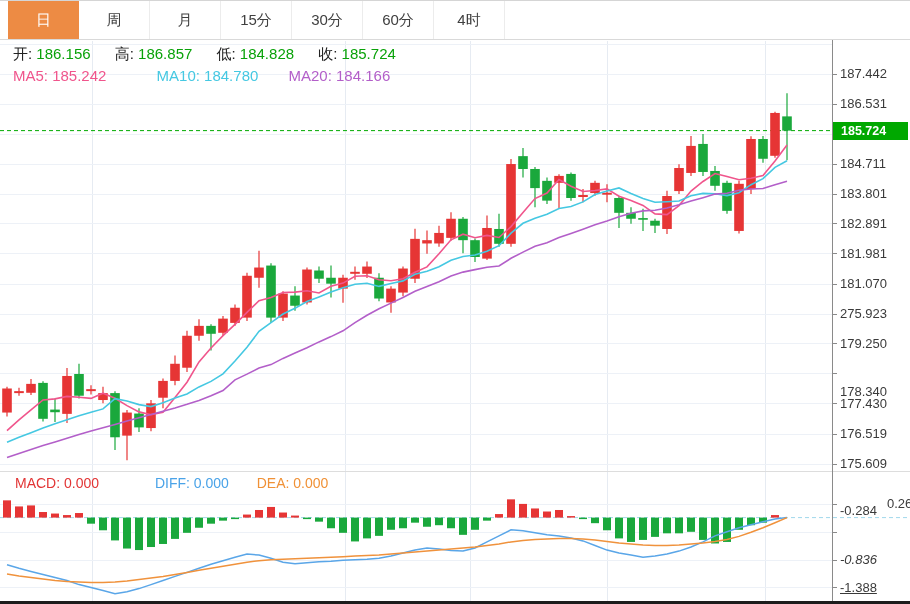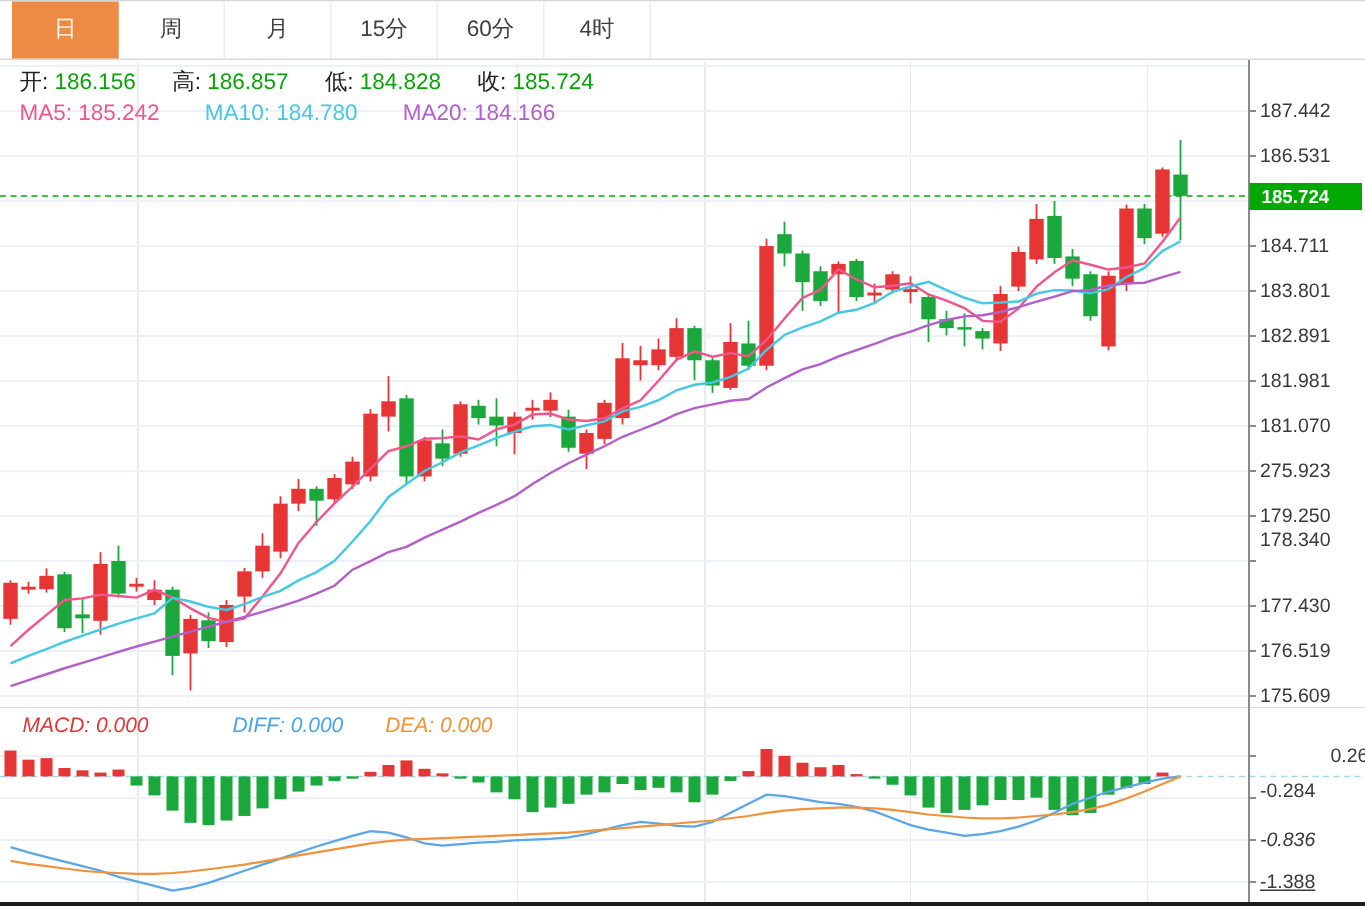--- a/index.html
+++ b/index.html
@@ -16,39 +16,40 @@
   .tab:first-child{border-left:1px solid #ececec;}
   .tab.active{background:#ed8b44;color:#fff;border-color:#ed8b44;}
   
   .row{position:absolute;z-index:4;white-space:nowrap;}
   #ohlc-row{left:13px;top:44px;font-size:15px;}
   #ohlc-row .pair{margin-right:20px;}
   #ohlc-row .lbl{color:#222;}
   #ma-row{left:13px;top:66px;font-size:15px;}
   #ma-row span{margin-right:26px;}
   #macd-row{left:15px;top:474px;font-size:14px;}
-  #macd-row span{margin-right:24px;font-style:italic;}
+  #macd-row span{margin-right:24px;}
   
   .axlab{position:absolute;left:840px;font-size:13px;color:#3a3a3a;z-index:4;
          height:16px;line-height:16px;white-space:nowrap;}
   
   #price-tag{position:absolute;left:833px;width:75px;height:18px;z-index:4;
              color:#fff;font-size:12.5px;font-weight:bold;line-height:18px;
              padding-left:8px;box-sizing:border-box;}
 </style>
 </head>
 <body>
 
 <div id="wrap">
 
   <div id="tabbar">
       <div class="tab active">日</div>
       <div class="tab">周</div>
       <div class="tab">月</div>
       <div class="tab">15分</div>
+      <div class="tab">30分</div>
       <div class="tab">60分</div>
       <div class="tab">4时</div>
     </div>
 
   <svg id="chart-svg" width="910" height="604">
       <line x1="92" y1="40" x2="92" y2="601" stroke="#e6ebf2" shape-rendering="crispEdges"></line>
       <line x1="345" y1="40" x2="345" y2="601" stroke="#e6ebf2" shape-rendering="crispEdges"></line>
       <line x1="470" y1="40" x2="470" y2="601" stroke="#e6ebf2" shape-rendering="crispEdges"></line>
       <line x1="607" y1="40" x2="607" y2="601" stroke="#e6ebf2" shape-rendering="crispEdges"></line>
       <line x1="765" y1="40" x2="765" y2="601" stroke="#e6ebf2" shape-rendering="crispEdges"></line>
@@ -299,42 +300,42 @@
 
   <div id="ohlc-row" class="row">
     <span class="pair"><span class="lbl">开:</span> <span class="val" style="color: rgb(9, 162, 9);">186.156</span></span>
     <span class="pair"><span class="lbl">高:</span> <span class="val" style="color: rgb(9, 162, 9);">186.857</span></span>
     <span class="pair"><span class="lbl">低:</span> <span class="val" style="color: rgb(9, 162, 9);">184.828</span></span>
     <span class="pair"><span class="lbl">收:</span> <span class="val" style="color: rgb(9, 162, 9);">185.724</span></span>
   </div>
 
   <div id="ma-row" class="row">
     <span style="color: rgb(240, 85, 140);">MA5: 185.242</span>
-    <span style="color: rgb(69, 200, 226);">MA10: 184.780</span>
+    <span style="color: rgb(69, 200, 226); margin-left: 20px;">MA10: 184.780</span>
     <span style="color: rgb(179, 95, 201);">MA20: 184.166</span>
   </div>
 
   <div id="macd-row" class="row">
     <span style="color: rgb(226, 53, 53);">MACD: 0.000</span>
     <span style="color: rgb(74, 163, 232); margin-left: 28px;">DIFF: 0.000</span>
     <span style="color: rgb(240, 145, 54);">DEA: 0.000</span>
   </div>
 
   <div id="price-tag" style="background-color: rgb(0, 168, 0); top: 120.623px;">185.724</div>
 
 <div class="axlab" style="top: 65px;">187.442</div>
     <div class="axlab" style="top: 95.0254px;">186.531</div>
     <div class="axlab" style="top: 155.01px;">184.711</div>
     <div class="axlab" style="top: 185.003px;">183.801</div>
     <div class="axlab" style="top: 214.995px;">182.891</div>
     <div class="axlab" style="top: 244.987px;">181.981</div>
     <div class="axlab" style="top: 275.013px;">181.070</div>
     <div class="axlab" style="top: 305.005px;">275.923</div>
     <div class="axlab" style="top: 334.997px;">179.250</div>
-    <div class="axlab" style="top: 351px;">178.340</div>
+    <div class="axlab" style="top: 383px;">178.340</div>
     <div class="axlab" style="top: 394.982px;">177.430</div>
     <div class="axlab" style="top: 425.008px;">176.519</div>
     <div class="axlab" style="top: 455px;">175.609</div>
     <div class="axlab" style="top: 495.007px; margin-left: 47px;">0.268</div>
-    <div class="axlab" style="top: 518px;">-0.284</div>
+    <div class="axlab" style="top: 502px;">-0.284</div>
     <div class="axlab" style="top: 551.002px; font-style: italic;">-0.836</div>
     <div class="axlab" style="top: 578.999px; text-decoration: underline;">-1.388</div>
   </div>
 
 </body></html>

